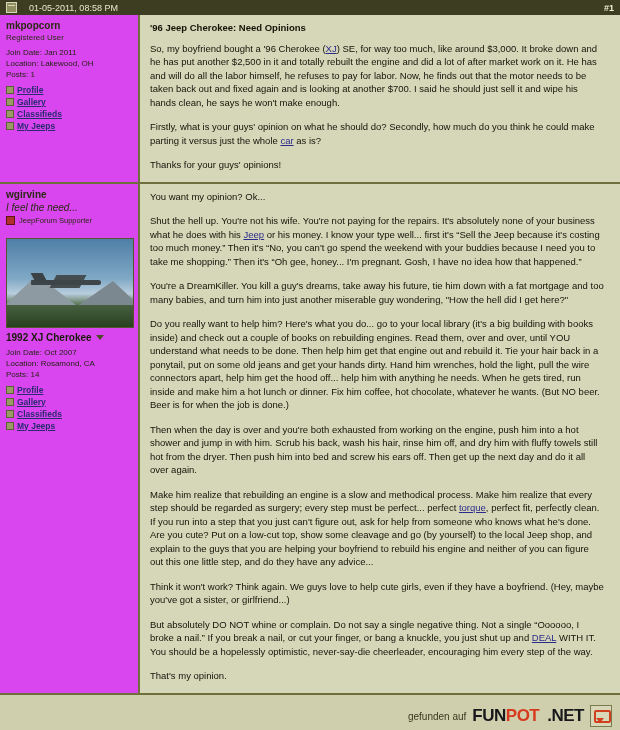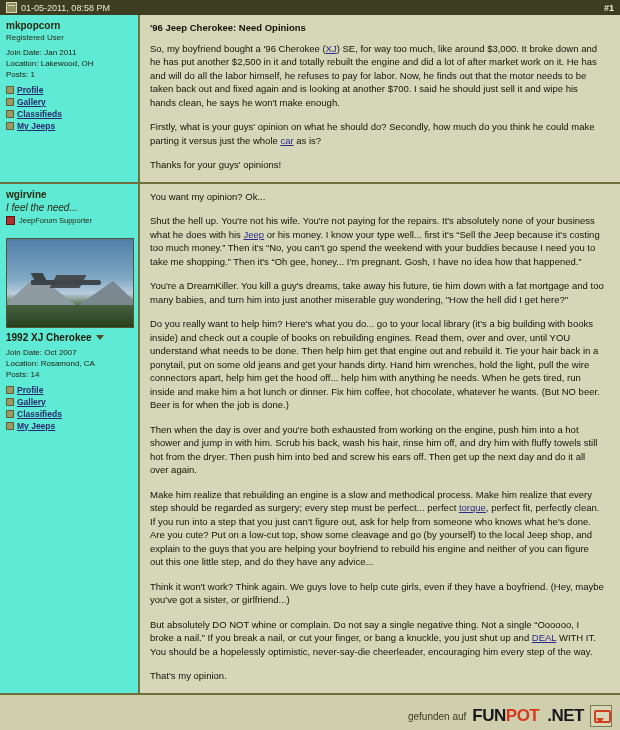--- a/index.html
+++ b/index.html
@@ -20,21 +20,21 @@
     display: flex;
     align-items: center;
     justify-content: space-between;
     height: 15px;
     background: #3d3d21;
     border-bottom: 1px solid #6b6b43;
     padding: 0 6px;
     color: #e8e8d0;
     font-size: 9px;
   }
-  .topbar-left { display: flex; align-items: center; gap: 4px; }
+  .topbar-left { display: flex; align-items: center; gap: 12px; }
   .date-icon {
     width: 9px; height: 9px;
     border: 1px solid #d8d8b8;
     background: #8f8f60;
     display: inline-block;
     position: relative;
   }
   .date-icon:after {
     content: "";
     position: absolute; left: 1px; top: 2px; right: 1px; height: 1px;
@@ -43,21 +43,21 @@
   .postnum { font-weight: bold; color: #f0f0d8; font-size: 9px; }
 
   
   .post {
     display: flex;
     border-bottom: 2px solid #6f6f3d;
   }
   .post-side {
     width: 140px;
     min-width: 140px;
-    background: #5eead4;
+    background: #d946ef;
     border-right: 2px solid #6f6f3d;
     padding: 5px 6px 8px 6px;
     box-sizing: border-box;
     color: #1d1d0d;
     font-size: 8.5px;
     line-height: 11px;
   }
   .post-body {
     flex: 1;
     background: #d6d6b8;

